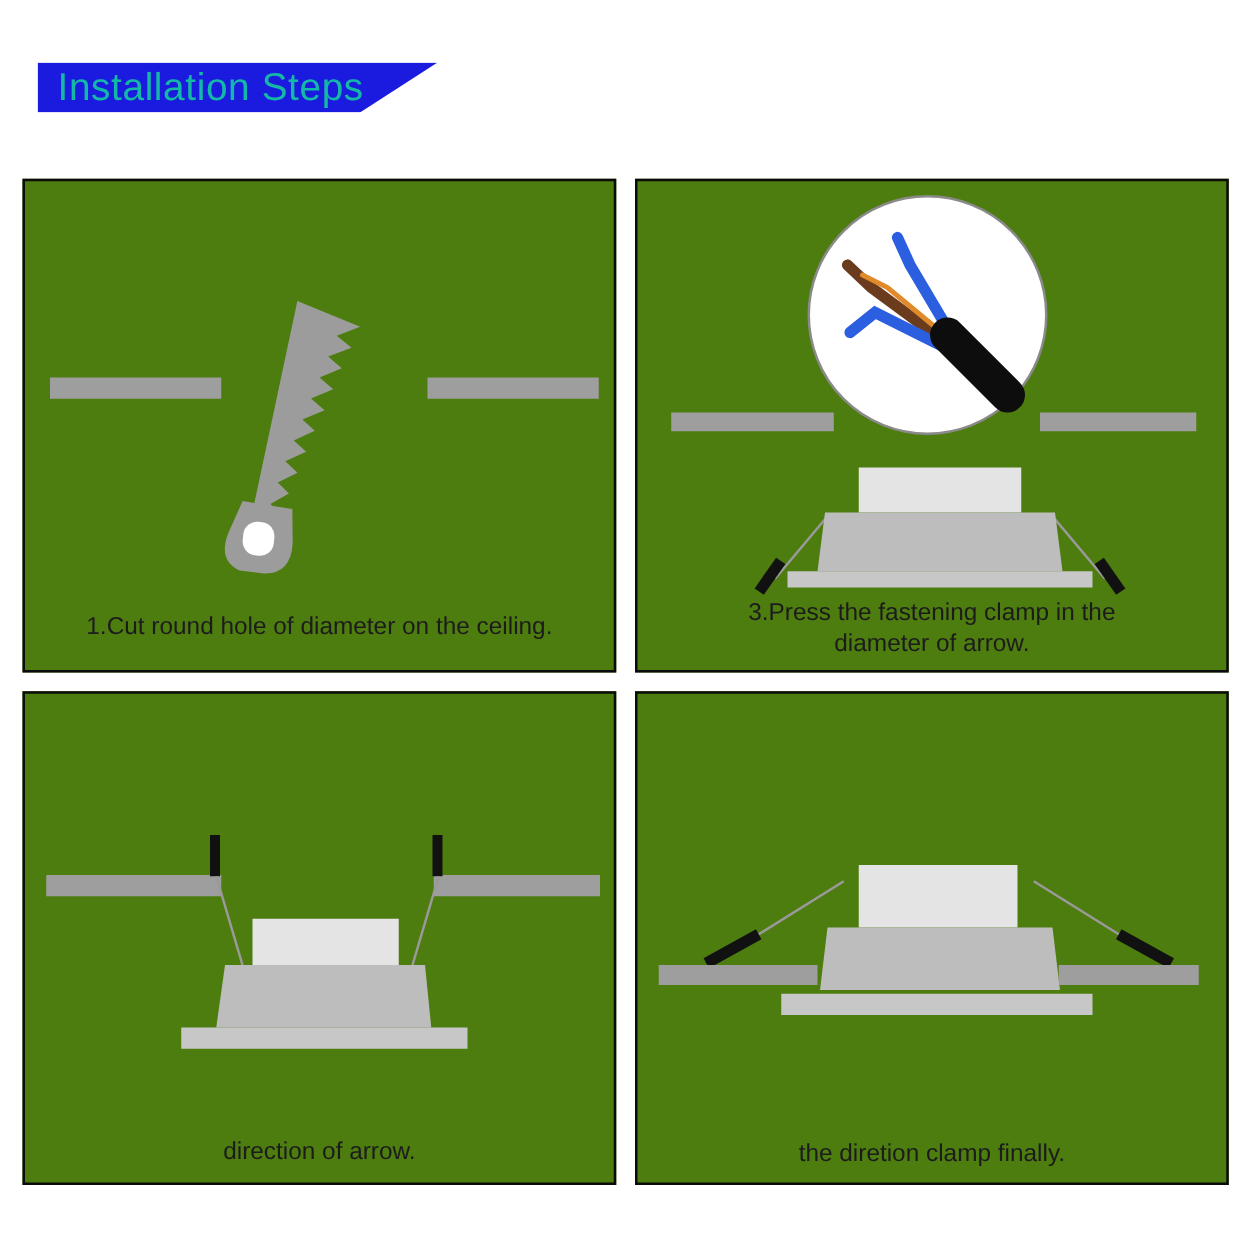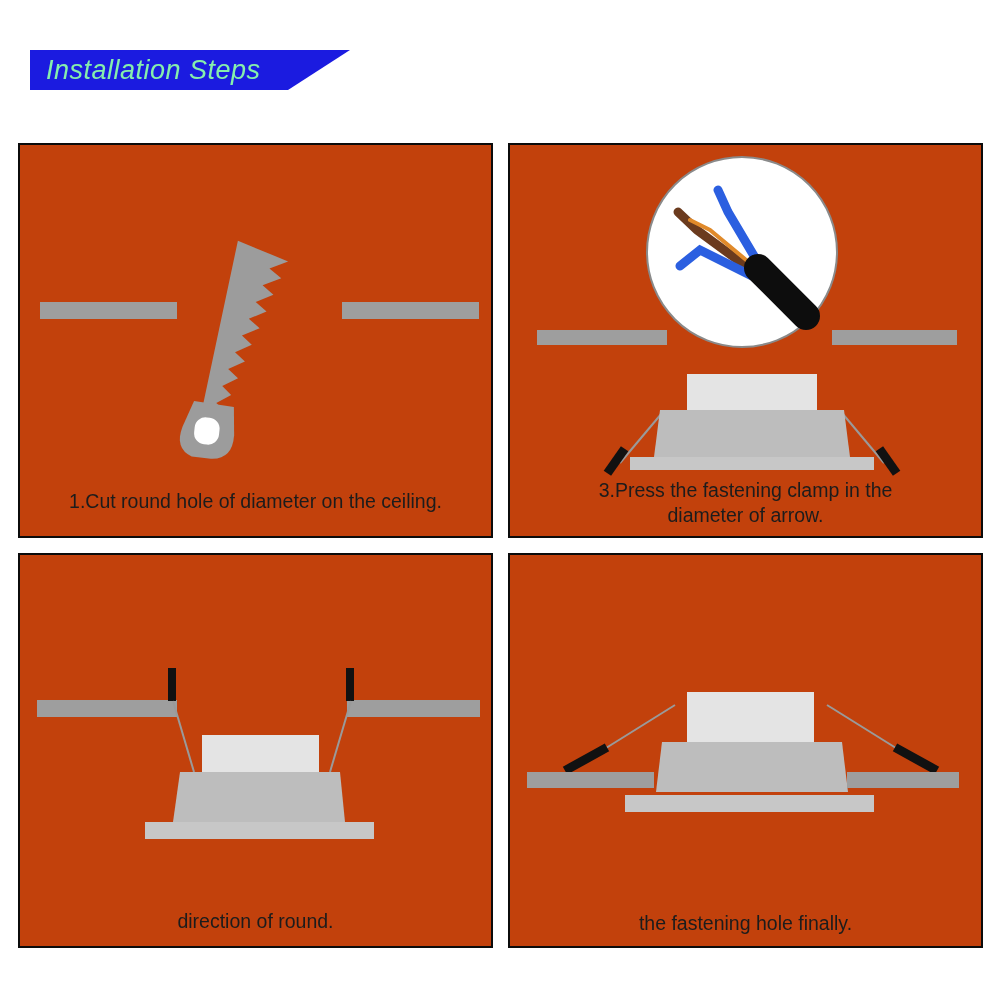--- a/index.html
+++ b/index.html
@@ -1,23 +1,23 @@
 <!DOCTYPE html>
 <html><head>
 <meta charset="utf-8">
 <style>
   html,body{margin:0;padding:0;background:#ffffff;}
   .page{position:relative;width:1000px;height:1000px;background:#fff;overflow:hidden;
         font-family:"Liberation Sans",sans-serif;}
   .banner{position:absolute;left:30px;top:50px;width:320px;height:40px;background:#1b1be0;
           clip-path:polygon(0 0,100% 0,calc(100% - 62px) 100%,0 100%);
           display:flex;align-items:center;padding-left:16px;box-sizing:border-box;}
-  .banner-text{color:#86efac;font-size:27px;letter-spacing:.5px;white-space:nowrap;font-style:italic;}
+  .banner-text{color:#14b8a6;font-size:31px;letter-spacing:.5px;white-space:nowrap;}
   .panel{position:absolute;width:475px;height:395px;border:2px solid #0b0b0b;
-         box-sizing:border-box;background:#c2410c;}
+         box-sizing:border-box;background:#4d7c0f;}
   .p1{left:18px;top:143px}.p2{left:508px;top:143px}.p3{left:18px;top:553px}.p4{left:508px;top:553px}
   .panel svg{position:absolute;left:0;top:0;}
   .caption{position:absolute;left:0;right:0;text-align:center;font-size:19.5px;color:#1c1c1c;line-height:25px;}
   .p1 .caption{bottom:22px}
   .p2 .caption{bottom:8px}
   .p3 .caption{bottom:12px}
   .p4 .caption{bottom:10px}
 </style>
 </head>
 <body>
@@ -79,36 +79,36 @@
         <rect x="148" y="113" width="8" height="33" fill="#111111"></rect>
         <rect x="326" y="113" width="8" height="33" fill="#111111"></rect>
         <line x1="153" y1="146" x2="174" y2="217" stroke="#9a9a9a" stroke-width="2"></line>
         <line x1="331" y1="146" x2="310" y2="217" stroke="#9a9a9a" stroke-width="2"></line>
         <rect x="182" y="180" width="117" height="37" fill="#e4e4e4"></rect>
         <polygon points="160,217 320,217 325,267 153,267" fill="#bdbdbd"></polygon>
         <rect x="125" y="267" width="229" height="17" fill="#c7c7c7"></rect>
       </g>
     </svg>
     <div class="caption">
-      <div>direction of round.</div>
+      <div>direction of arrow.</div>
     </div>
   </section>
 
   <section class="panel p4">
     <svg width="471" height="391" viewBox="0 0 471 391">
       <g>
         <line x1="165" y1="150" x2="72" y2="208" stroke="#9a9a9a" stroke-width="2"></line>
         <line x1="317" y1="150" x2="410" y2="208" stroke="#9a9a9a" stroke-width="2"></line>
         <rect x="-24" y="-4.5" width="48" height="9" fill="#111111" transform="translate(76,204) rotate(-29)"></rect>
         <rect x="-24" y="-4.5" width="48" height="9" fill="#111111" transform="translate(406,204) rotate(29)"></rect>
         <rect x="177" y="137" width="127" height="50" fill="#e4e4e4"></rect>
         <polygon points="152,187 332,187 338,237 146,237" fill="#bdbdbd"></polygon>
       </g>
       <rect x="17" y="217" width="127" height="16" fill="#9e9e9e"></rect>
       <rect x="337" y="217" width="112" height="16" fill="#9e9e9e"></rect>
       <rect x="115" y="240" width="249" height="17" fill="#c7c7c7"></rect>
     </svg>
     <div class="caption">
-      <div>the fastening hole finally.</div>
+      <div>the diretion clamp finally.</div>
     </div>
   </section>
 
 </div>
 
 </body></html>

